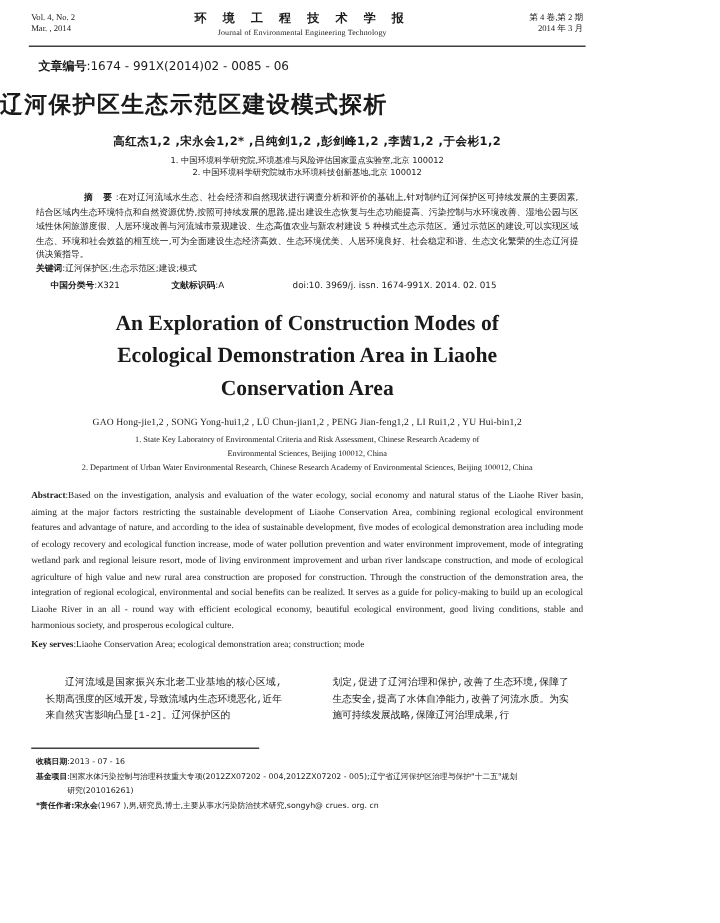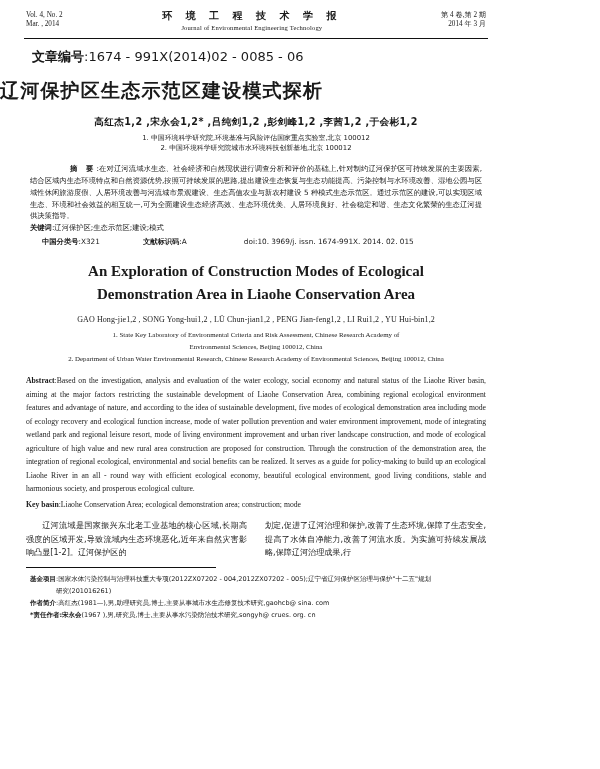--- a/index.html
+++ b/index.html
@@ -51,21 +51,21 @@
     white-space: nowrap;
   }
   .rule {
     border-top: 1.1px solid #111;
     margin: 5px 24px 0 24px;
   }
 
   
   .artnum {
     margin: 9px 18px 0 32px;
-    font-size: 13px;
+    font-size: 10px;
     font-family: "DejaVu Sans", sans-serif;
   }
   .artnum b { font-weight: bold; }
 
   
   .title-cn {
     text-align: left;
     font-family: "DejaVu Sans", sans-serif;
     font-size: 19px;
     font-weight: bold;
@@ -110,21 +110,21 @@
     font-size: 7.3px;
     display: flex;
     gap: 43px;
   }
   .clsline .lbl { font-weight: bold; }
   .clsline .doi { margin-left: 14px; }
 
   
   .title-en {
     text-align: center;
-    font-size: 15px;
+    font-size: 18px;
     font-weight: bold;
     line-height: 1.5;
     margin: 13px 60px 0 60px;
   }
   .authors-en {
     text-align: center;
     font-size: 8px;
     margin-top: 10px;
     letter-spacing: .1px;
   }
@@ -156,21 +156,21 @@
     gap: 18px;
   }
   .col {
     flex: 1;
     font-family: "DejaVu Sans", sans-serif;
     font-size: 8.1px;
     line-height: 1.72;
     text-align: justify;
     text-justify: inter-ideograph;
   }
-  .col p { margin: 0; }
+  .col p { margin: 12px; font-family: Liberation Mono, monospace; }
   .indent { text-indent: 2em; }
 
   
   .fn-rule {
     border-top: .9px solid #111;
     margin: 7px 26px 0 26px;
     width: 190px;
   }
   .footnotes {
     margin: 5px 26px 0 30px;
@@ -232,33 +232,33 @@
   <div class="affil-en">
     <span class="w">1. State Key Laboratory of Environmental Criteria and Risk Assessment, Chinese Research Academy of</span>
     <span class="w">Environmental Sciences, Beijing 100012, China</span>
     <span class="w">2. Department of Urban Water Environmental Research, Chinese Research Academy of Environmental Sciences, Beijing 100012, China</span>
   </div>
 
   <div class="abs-en">
     <span class="lbl">Abstract</span><span>:Based on the investigation, analysis and evaluation of the water ecology, social economy and natural status of the Liaohe River basin, aiming at the major factors restricting the sustainable development of Liaohe Conservation Area, combining regional ecological environment features and advantage of nature, and according to the idea of sustainable development, five modes of ecological demonstration area including mode of ecology recovery and ecological function increase, mode of water pollution prevention and water environment improvement, mode of integrating wetland park and regional leisure resort, mode of living environment improvement and urban river landscape construction, and mode of ecological agriculture of high value and new rural area construction are proposed for construction. Through the construction of the demonstration area, the integration of regional ecological, environmental and social benefits can be realized. It serves as a guide for policy-making to build up an ecological Liaohe River in an all - round way with efficient ecological economy, beautiful ecological environment, good living conditions, stable and harmonious society, and prosperous ecological culture.</span>
   </div>
   <div class="kw-en">
-    <span class="lbl">Key basin</span><span>:Liaohe Conservation Area; ecological demonstration area; construction; mode</span>
+    <span class="lbl">Key serves</span><span>:Liaohe Conservation Area; ecological demonstration area; construction; mode</span>
   </div>
 
   <div class="body-cols">
     <div class="col">
       <p class="indent">辽河流域是国家振兴东北老工业基地的核心区域,长期高强度的区域开发,导致流域内生态环境恶化,近年来自然灾害影响凸显[1-2]。辽河保护区的</p>
     </div>
     <div class="col">
       <p>划定,促进了辽河治理和保护,改善了生态环境,保障了生态安全,提高了水体自净能力,改善了河流水质。为实施可持续发展战略,保障辽河治理成果,行</p>
     </div>
   </div>
 
   <div class="fn-rule"></div>
   <div class="footnotes">
+    <span class="fn-row"><span class="lbl">收稿日期</span><span>:2013 - 07 - 16</span></span>
     <span class="fn-row"><span class="lbl">基金项目</span><span>:国家水体污染控制与治理科技重大专项(2012ZX07202 - 004,2012ZX07202 - 005);辽宁省辽河保护区治理与保护"十二五"规划</span></span>
     <span class="fn-cont">研究(201016261)</span>
-    <span class="fn-row"><span class="lbl">作者简介</span><span>:高红杰(1981—),男,助理研究员,博士,主要从事城市水生态修复技术研究,gaohcb@ sina. com</span></span>
     <span class="fn-row"><span class="lbl">*责任作者:宋永会</span><span>(1967   ),男,研究员,博士,主要从事水污染防治技术研究,songyh@ crues. org. cn</span></span>
   </div>
 
 </div>
 
 </body></html>

